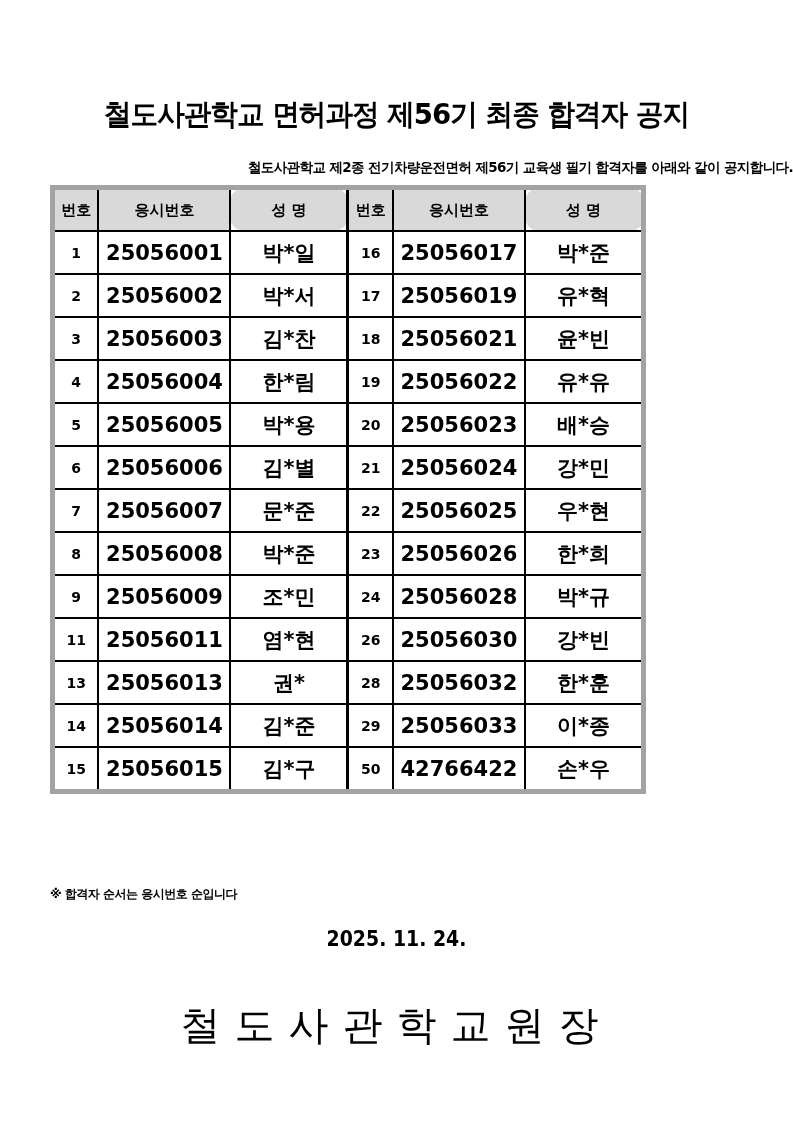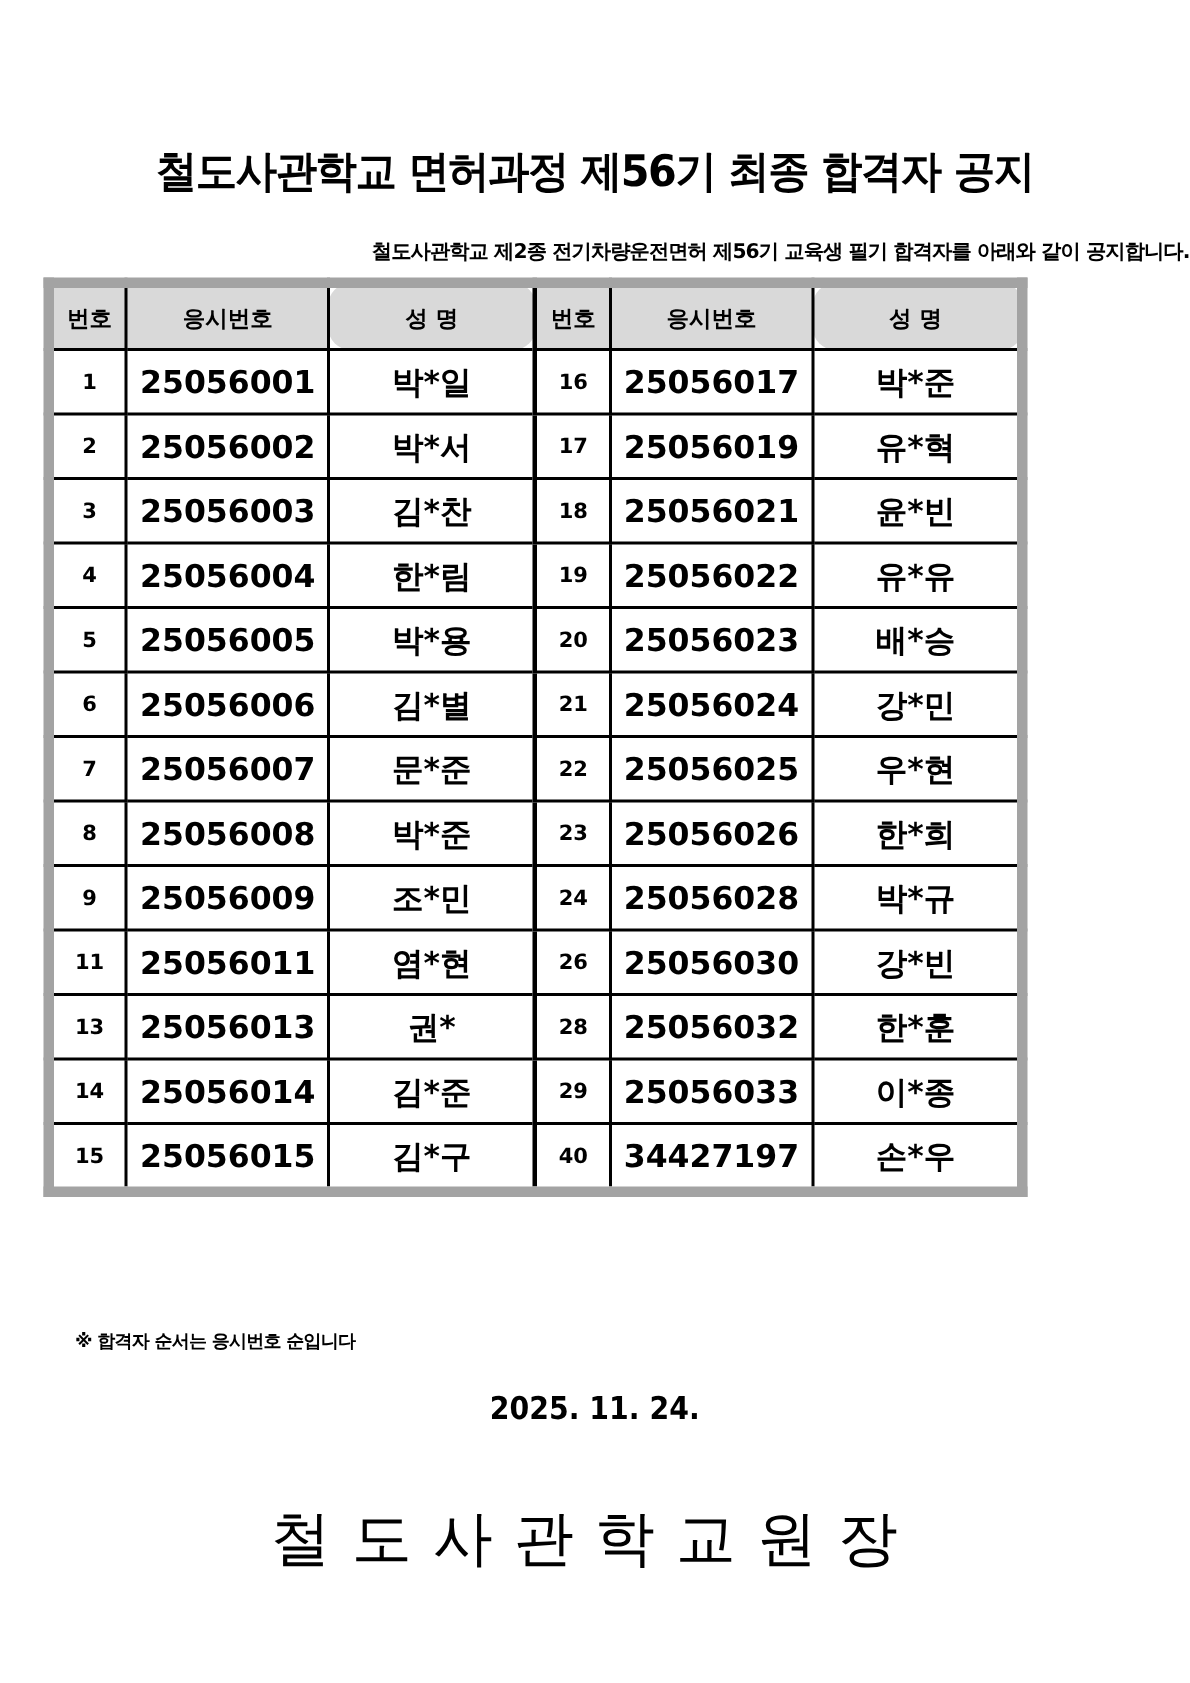--- a/index.html
+++ b/index.html
@@ -1,19 +1,19 @@
 <!DOCTYPE html>
 <html><head>
 <meta charset="utf-8">
 <style>
   html, body { margin:0; padding:0; background:#ffffff; }
   body { width:793px; height:1122px; position:relative; font-family:"DejaVu Sans", sans-serif; color:#000; overflow:hidden; }
   .title { position:absolute; left:0; top:95px; width:793px; text-align:center; font-size:29px; font-weight:bold; letter-spacing:-1px; transform:scaleX(0.95); }
   .subtitle { position:absolute; left:0; top:159px; width:793px; text-align:right; font-size:13.5px; font-weight:bold; letter-spacing:-0.6px; }
-  table.list { position:absolute; left:29px; top:185px; border-collapse:collapse; width:656px; border:7px solid #a3a3a3; }
+  table.list { position:absolute; left:50px; top:185px; border-collapse:collapse; width:596px; border:5px solid #a3a3a3; }
   table.list th, table.list td { border:2px solid #000; text-align:center; padding:0; }
   table.list th { background:#d9d9d9; height:40px; font-size:15px; font-weight:bold; }
   table.list td { height:41px; }
   .c-no { width:53px; font-size:14px; font-weight:bold; }
   .c-id { width:136px; font-size:21px; font-weight:bold; }
   .c-nm { width:158px; font-size:21px; font-weight:bold;border-radius:14px; }
   .divider-left { border-left:3px solid #000 !important; }
   .note { position:absolute; left:50px; top:886px; font-size:12px; font-weight:bold; letter-spacing:-0.5px; }
   .date { position:absolute; left:0; top:927px; width:793px; text-align:center; font-size:21px; font-weight:bold; transform:scaleX(0.9); }
   .signature { position:absolute; left:0; top:998px; width:793px; text-align:center; font-size:40px; font-weight:normal; letter-spacing:14px; }
@@ -129,22 +129,22 @@
         <td class="c-id">25056014</td>
         <td class="c-nm">김*준</td>
         <td class="c-no divider-left">29</td>
         <td class="c-id">25056033</td>
         <td class="c-nm">이*종</td>
       </tr>
       <tr>
         <td class="c-no">15</td>
         <td class="c-id">25056015</td>
         <td class="c-nm">김*구</td>
-        <td class="c-no divider-left">40</td>
-        <td class="c-id">34427197</td>
+        <td class="c-no divider-left">50</td>
+        <td class="c-id">42766422</td>
         <td class="c-nm">손*우</td>
       </tr>
     </tbody>
 </table>
 
 <div class="note">※ 합격자 순서는 응시번호 순입니다</div>
 <div class="date">2025. 11. 24.</div>
 <div class="signature">철도사관학교원장</div>
 
 </body></html>

